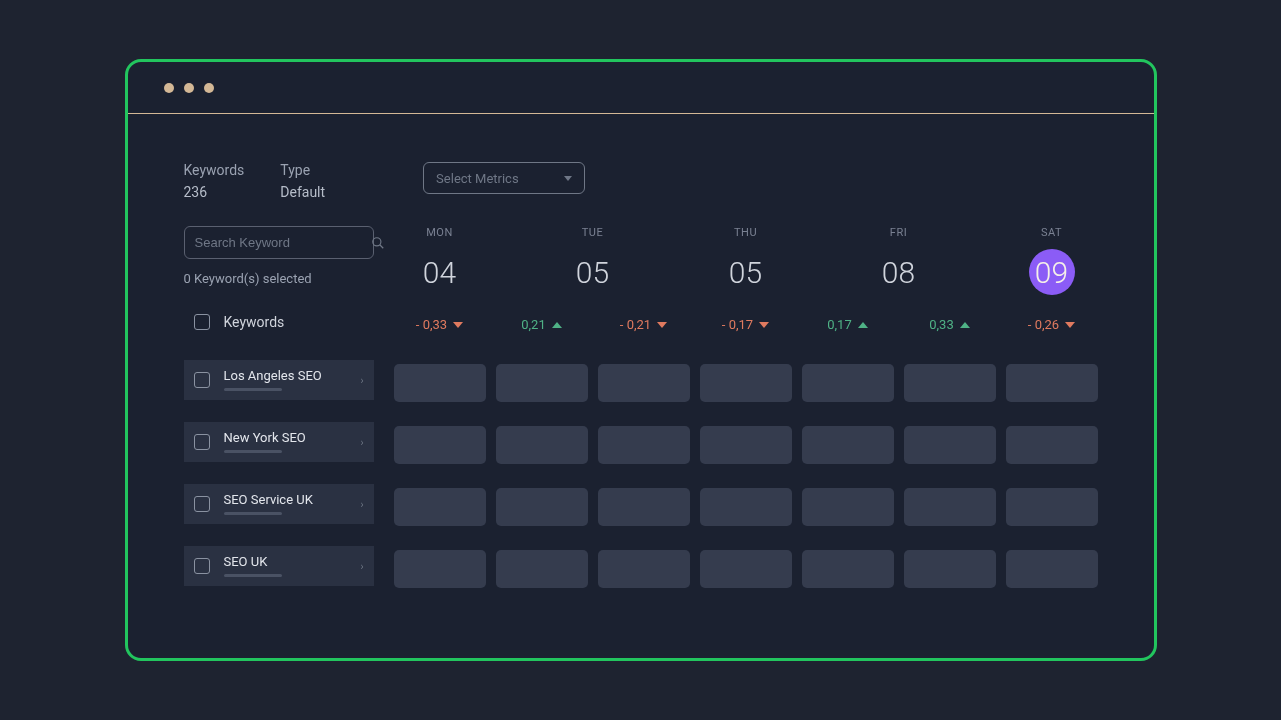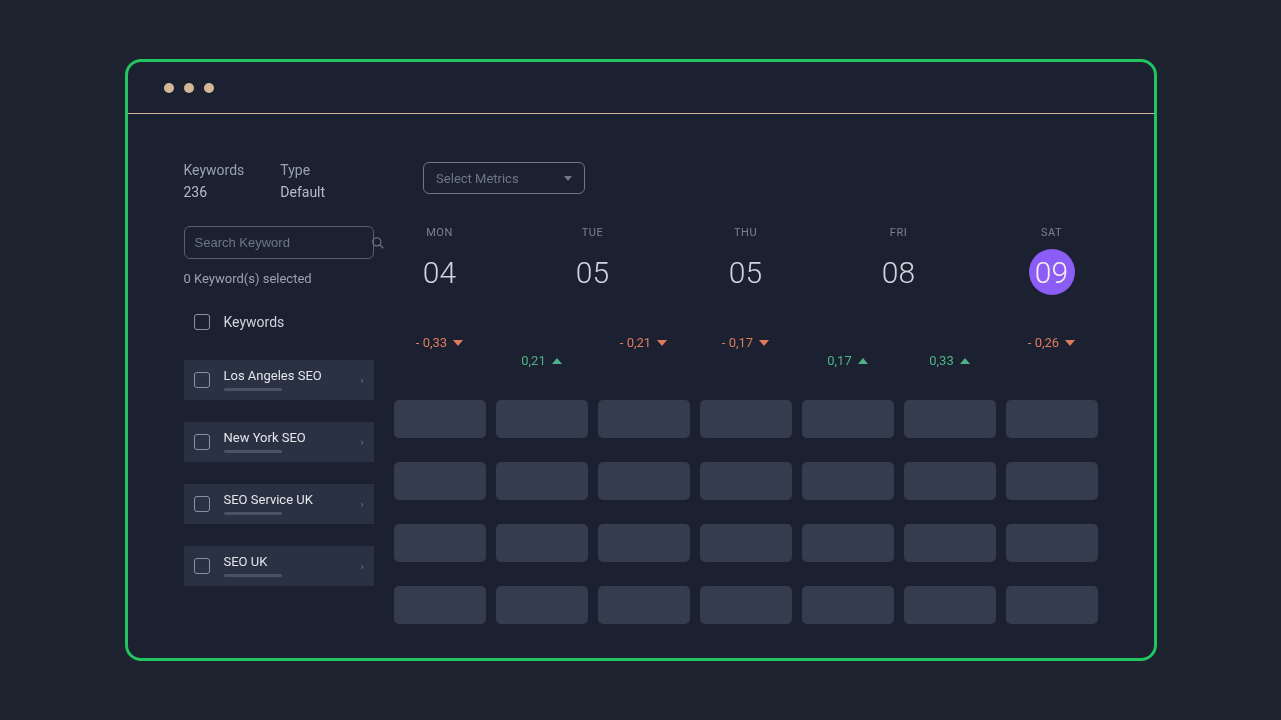--- a/index.html
+++ b/index.html
@@ -143,21 +143,21 @@
   .metric-cell {
     width: 92px;
     text-align: right;
     font-size: 13px;
     display: flex;
     align-items: center;
     justify-content: center;
     gap: 6px;
   }
   .metric-cell.down { color: #e07a5f; }
-  .metric-cell.up { color: #4fb286; margin-top: 36px; }
+  .metric-cell.up { color: #4fb286; }
   .tri-down {
     width: 0; height: 0;
     border-left: 5px solid transparent;
     border-right: 5px solid transparent;
     border-top: 6px solid currentColor;
   }
   .tri-up {
     width: 0; height: 0;
     border-left: 5px solid transparent;
     border-right: 5px solid transparent;

